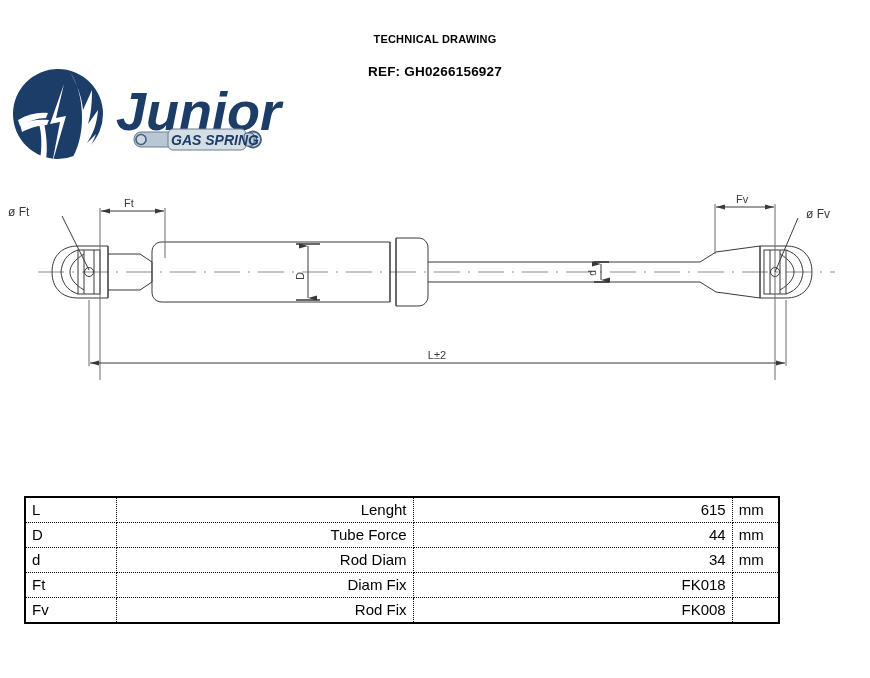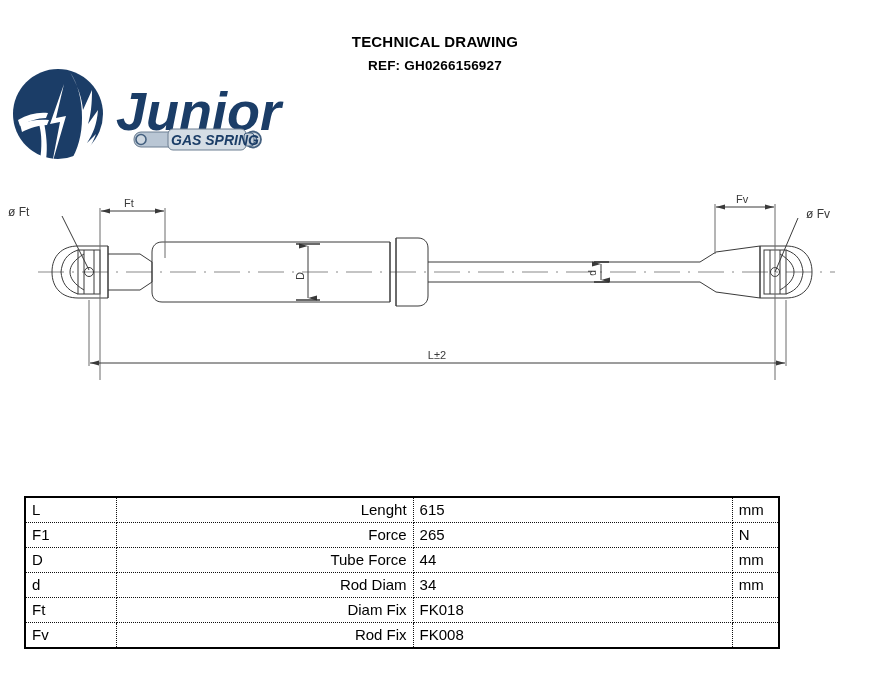--- a/index.html
+++ b/index.html
@@ -6,24 +6,24 @@
   body{
     width:870px;height:678px;background:#ffffff;
     font-family:"Liberation Sans", sans-serif;
     color:#000;overflow:hidden;position:relative;
   }
   .root{position:absolute;left:0;top:0;width:870px;height:678px;}
 
   
   .title{
     position:absolute;left:0;top:33px;width:870px;text-align:center;
-    font-size:15px;font-weight:bold;letter-spacing:0.2px;
+    font-size:11px;font-weight:bold;letter-spacing:0.2px;
   }
   .ref{
-    position:absolute;left:0;top:58px;width:870px;text-align:center;
+    position:absolute;left:0;top:64px;width:870px;text-align:center;
     font-size:13.5px;font-weight:bold;letter-spacing:0.2px;
   }
 
   
   .logo{position:absolute;left:8px;top:68px;width:290px;height:98px;}
   .logo svg{display:block;}
 
   
   .drawing{position:absolute;left:0;top:180px;width:870px;height:220px;}
   .drawing svg{display:block;}
@@ -34,21 +34,21 @@
     border:2px solid #000;border-collapse:collapse;background:#fff;
   }
   .spec-table td{
     height:24px;padding:0 6px;font-size:15px;line-height:24px;
     border-bottom:1px dotted #111;vertical-align:middle;
     white-space:nowrap;
   }
   .spec-table tr:last-child td{border-bottom:none;}
   .c-code{width:84px;border-right:1px dotted #111;}
   .c-name{width:302px;border-right:1px dotted #111;text-align:right;}
-  .c-val{width:330px;border-right:1px dotted #111;margin-top:14px;}
+  .c-val{width:330px;text-align:right;border-right:1px dotted #111;margin-top:14px;}
   .c-unit{width:34px;font-size:13px;padding-left:5px;}
 </style>
 </head>
 <body>
 
 <div class="root">
 
   <div class="title">TECHNICAL DRAWING</div>
   <div class="ref">REF:  GH0266156927</div>
 
@@ -201,26 +201,20 @@
 
   <table class="spec-table">
     <tbody>
       <tr>
         <td class="c-code">L</td>
         <td class="c-name">Lenght</td>
         <td class="c-val">615</td>
         <td class="c-unit">mm</td>
       </tr>
       <tr>
-        <td class="c-code">F1</td>
-        <td class="c-name">Force</td>
-        <td class="c-val">265</td>
-        <td class="c-unit">N</td>
-      </tr>
-      <tr>
         <td class="c-code">D</td>
         <td class="c-name">Tube Force</td>
         <td class="c-val">44</td>
         <td class="c-unit">mm</td>
       </tr>
       <tr>
         <td class="c-code">d</td>
         <td class="c-name">Rod Diam</td>
         <td class="c-val">34</td>
         <td class="c-unit">mm</td>

